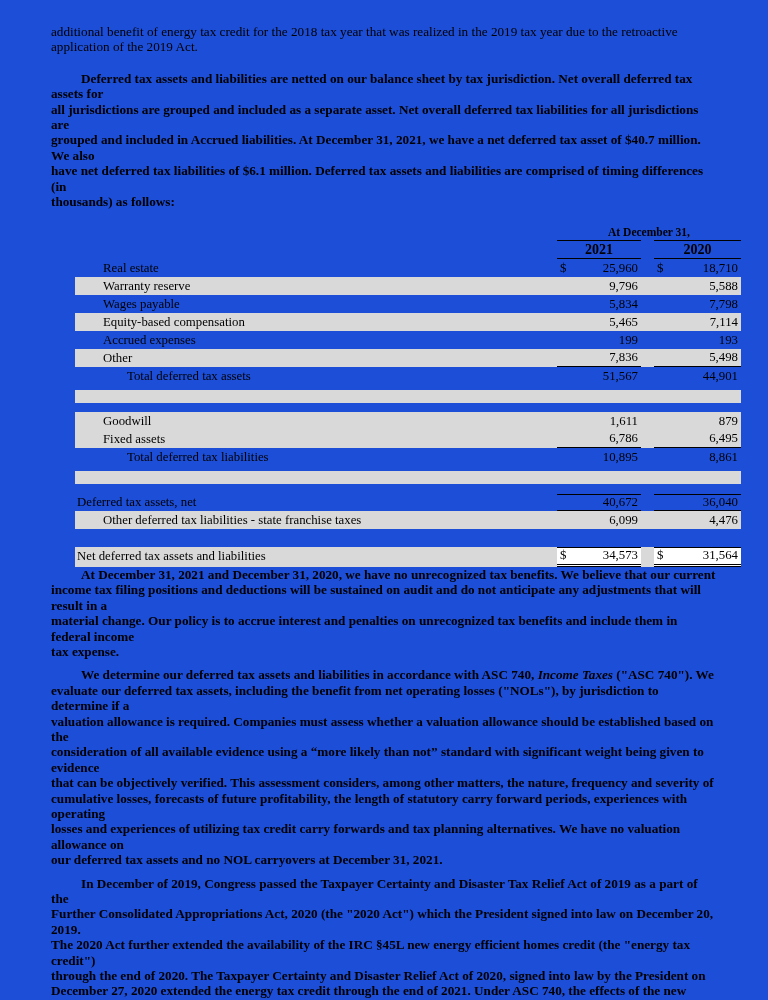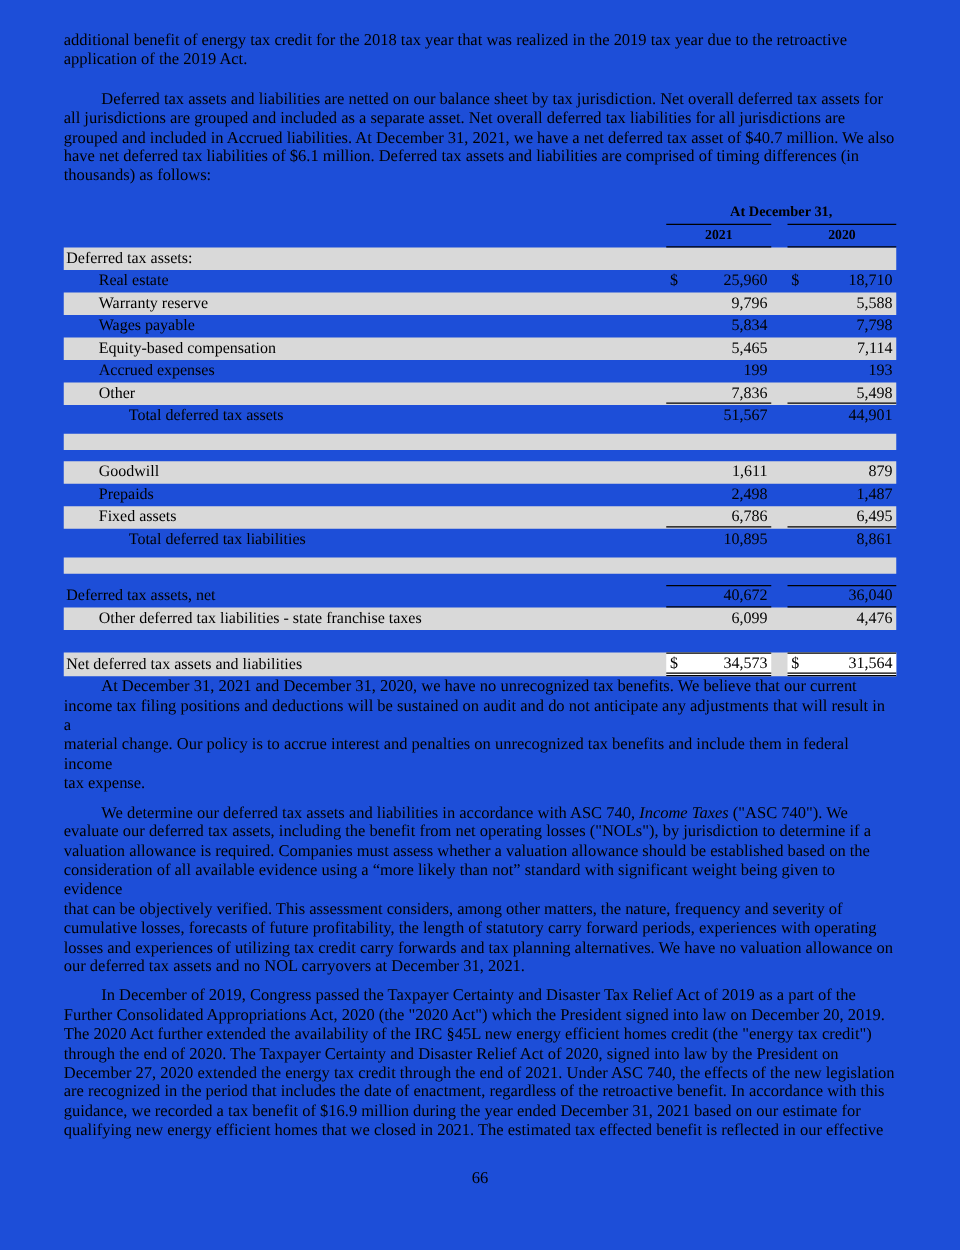--- a/index.html
+++ b/index.html
@@ -3,43 +3,43 @@
 <meta charset="utf-8">
 <style>
   html,body { margin:0; padding:0; background:#ffffff; }
   #page {
     width:768px; height:1000px; background:#1d4ed8; box-sizing:border-box;
     padding:24px 51px 0 51px; position:relative;
     font-family:"Liberation Serif", "DejaVu Serif", serif;
     color:#000000; font-size:13.2px; line-height:15.4px;
   }
   .para { white-space:pre-line; text-align:left; }
-  .indent { text-indent:30px; }
+  .indent { text-indent:30px;font-weight:bold; }
   .em { font-style:italic; }
 
   
-  .fintable { width:666px; margin-top:14px; font-size:12.8px; }
+  .fintable { width:666px; margin-top:14px; font-size:12.8px;margin-left:24px; }
   .trow { display:flex; align-items:center; min-height:18px; }
   .cl { flex:1 1 auto; min-width:0; }
   .num { width:84px; display:flex; justify-content:space-between; box-sizing:border-box; padding:0 3px; }
   .num2 { width:87px; }
   .cgap { width:13px; align-self:stretch; }
   .i0 { padding-left:2px; }
   .i1 { padding-left:28px; }
   .i2 { padding-left:52px; }
   .shaded { background:#d9d9d9; }
 
   .hdr-title-row { position:relative; height:17px; align-items:flex-end; }
   .hdr-span { position:absolute; right:0; width:184px; text-align:center;
               font-weight:bold; font-size:11.5px; bottom:1px; }
   .hdr-title-row .num, .hdr-title-row .num2 { border-bottom:1px solid #000; align-self:stretch; }
   .hdr-year-row { height:18px; }
   .hdr-year-row .num, .hdr-year-row .num2 { border-bottom:1px solid #000; align-self:stretch;
               display:flex; align-items:center; justify-content:center;
-              font-weight:bold; font-size:11px; }
+              font-weight:bold; font-size:14px; }
 
   .ub .num, .ub .num2 { border-bottom:1px solid #000; }
   .ut .num, .ut .num2 { border-top:1px solid #000; }
   .netrow { min-height:19px; }
   .netrow .num, .netrow .num2 { background:#ffffff; border-top:1px solid #000; border-bottom:3px double #000; align-self:stretch; align-items:center; display:flex; justify-content:space-between; }
   .sp5 { height:5px; } .sp9 { height:9px; } .sp13 { height:13px; } .sp18 { height:18px; }
 
   .mt-p2 { margin-top:16px; }
   .mt-p3 { }
   .mt-p  { margin-top:8px; }
@@ -69,26 +69,20 @@
       <div class="hdr-span">At December 31,</div>
     </div>
 
     <div class="trow hdr-year-row">
       <div class="cl"></div>
       <div class="num">2021</div>
       <div class="cgap"></div>
       <div class="num num2">2020</div>
     </div>
 
-    <div class="trow shaded">
-      <div class="cl i0">Deferred tax assets:</div>
-      <div class="num"></div>
-      <div class="cgap"></div>
-      <div class="num num2"></div>
-    </div>
 
     <div class="trow">
       <div class="cl i1">Real estate</div>
       <div class="num">
           <span>$</span>
           <span>25,960</span>
         </div>
       <div class="cgap"></div>
       <div class="num num2">
           <span>$</span>
@@ -185,32 +179,20 @@
           <span></span>
           <span>1,611</span>
         </div>
       <div class="cgap"></div>
       <div class="num num2">
           <span></span>
           <span>879</span>
         </div>
     </div>
 
-    <div class="trow">
-      <div class="cl i1">Prepaids</div>
-      <div class="num">
-          <span></span>
-          <span>2,498</span>
-        </div>
-      <div class="cgap"></div>
-      <div class="num num2">
-          <span></span>
-          <span>1,487</span>
-        </div>
-    </div>
 
     <div class="trow shaded ub">
       <div class="cl i1">Fixed assets</div>
       <div class="num">
           <span></span>
           <span>6,786</span>
         </div>
       <div class="cgap"></div>
       <div class="num num2">
           <span></span>

